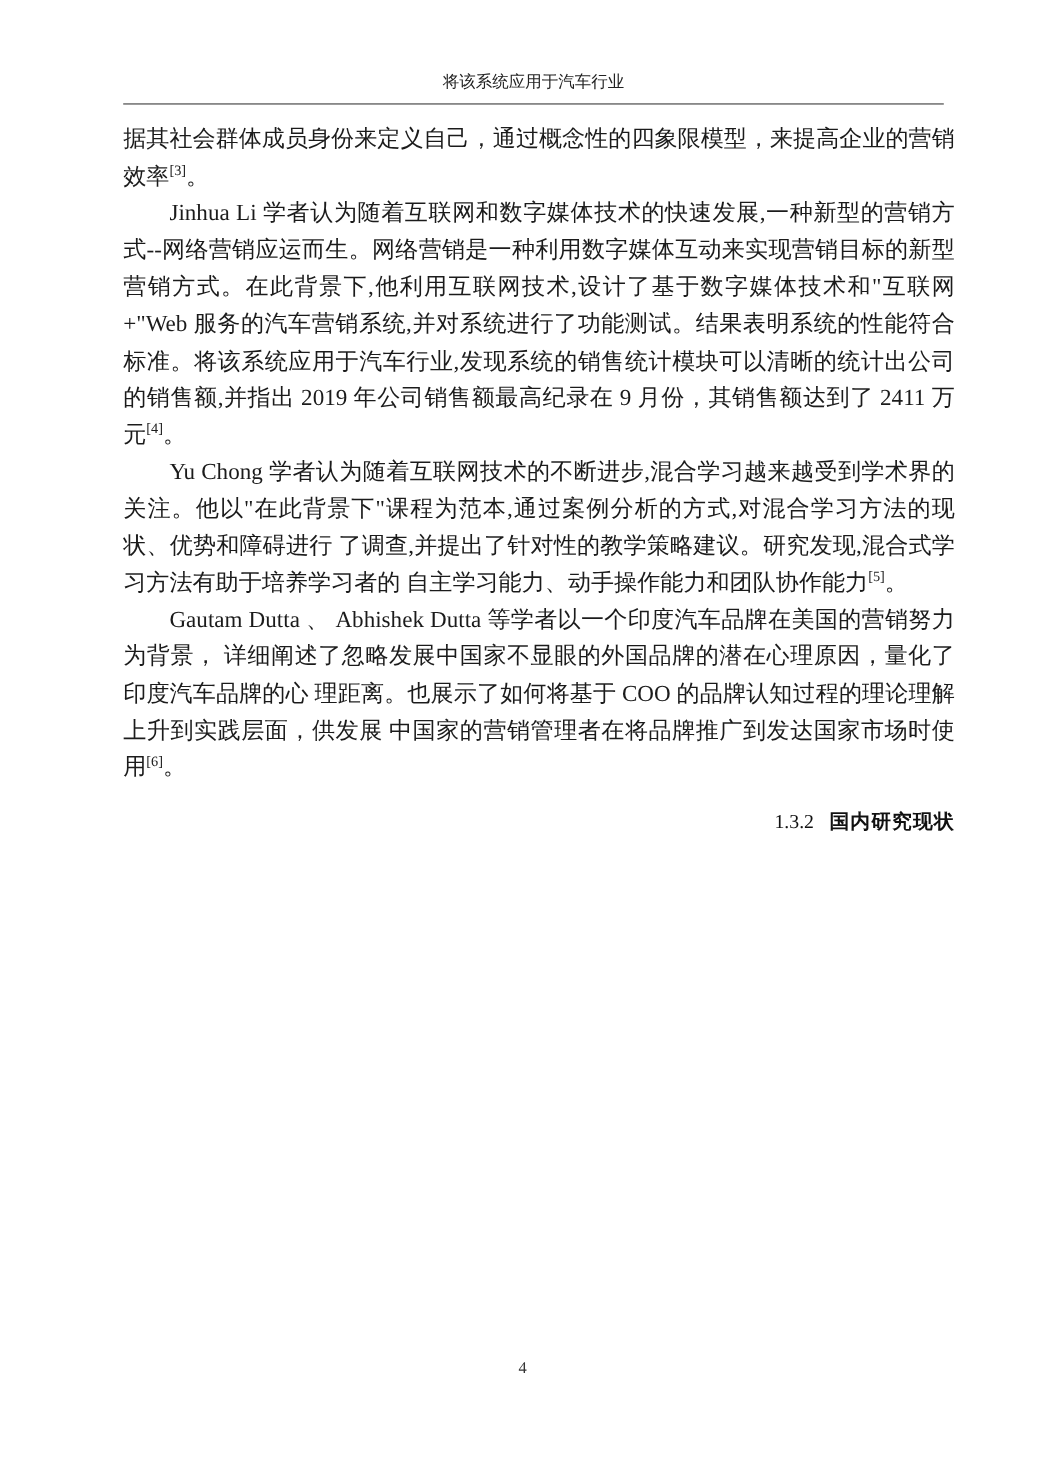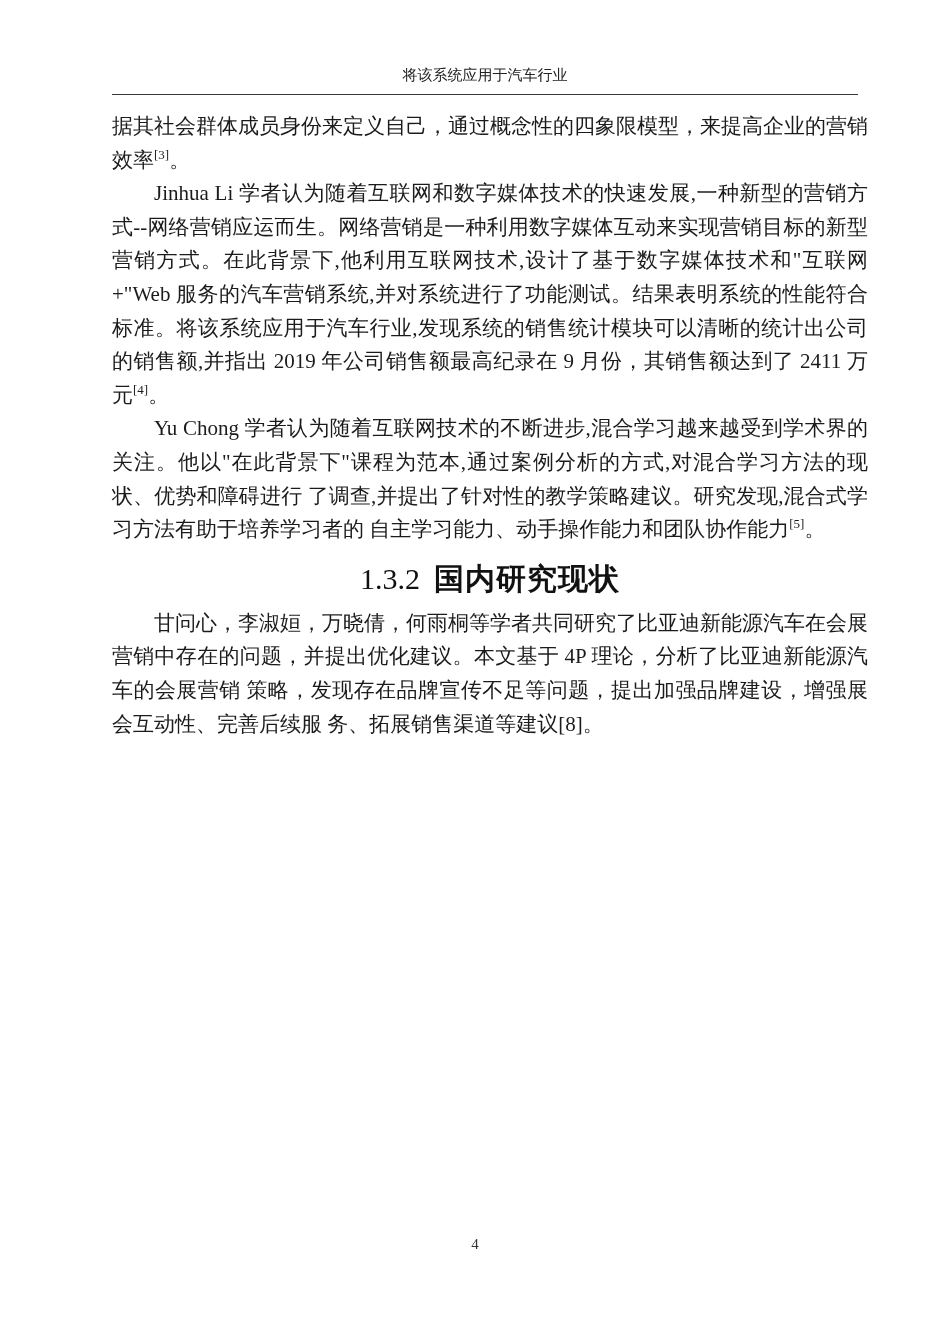--- a/index.html
+++ b/index.html
@@ -51,23 +51,23 @@
   .content p.no-indent {
     text-indent: 0;
   }
   .content sup {
     font-size: 13px;
     line-height: 0;
     vertical-align: super;
   }
   .section-heading {
     margin: 16px 0 12px 0;
-    font-size: 30px;
+    font-size: 18px;
     line-height: 32px;
-    text-align: center;
+    text-align: right;
     text-indent: 0;
     color: #111;
   }
   .section-heading .h-num {
     font-family: "Liberation Serif", "DejaVu Serif", serif;
     font-weight: normal;
     margin-right: 14px;
   }
   .section-heading .h-title {
     font-family: "Liberation Sans", "DejaVu Sans", sans-serif;
@@ -95,24 +95,24 @@
   <div class="header-rule"></div>
 
   <div class="content">
 
     <p class="no-indent"><span>据其社会群体成员身份来定义自己，通过概念性的四象限模型，来提高企业的营销效率</span><sup>[3]</sup><span>。</span></p>
 
     <p><span>Jinhua Li 学者认为随着互联网和数字媒体技术的快速发展,一种新型的营销方式--网络营销应运而生。网络营销是一种利用数字媒体互动来实现营销目标的新型营销方式。在此背景下,他利用互联网技术,设计了基于数字媒体技术和"互联网+"Web 服务的汽车营销系统,并对系统进行了功能测试。结果表明系统的性能符合标准。将该系统应用于汽车行业,发现系统的销售统计模块可以清晰的统计出公司的销售额,并指出 2019 年公司销售额最高纪录在 9 月份，其销售额达到了 2411 万元</span><sup>[4]</sup><span>。</span></p>
 
     <p><span>Yu Chong 学者认为随着互联网技术的不断进步,混合学习越来越受到学术界的关注。他以"在此背景下"课程为范本,通过案例分析的方式,对混合学习方法的现状、优势和障碍进行 了调查,并提出了针对性的教学策略建议。研究发现,混合式学习方法有助于培养学习者的 自主学习能力、动手操作能力和团队协作能力</span><sup>[5]</sup><span>。</span></p>
 
+    <p><span>Gautam Dutta 、 Abhishek Dutta 等学者以一个印度汽车品牌在美国的营销努力为背景， 详细阐述了忽略发展中国家不显眼的外国品牌的潜在心理原因，量化了印度汽车品牌的心 理距离。也展示了如何将基于 COO 的品牌认知过程的理论理解上升到实践层面，供发展 中国家的营销管理者在将品牌推广到发达国家市场时使用</span><sup>[6]</sup><span>。</span></p>
 
 
     <h2 class="section-heading"><span class="h-num">1.3.2</span><span class="h-title">国内研究现状</span></h2>
 
 
-    <p><span>甘问心，李淑姮，万晓倩，何雨桐等学者共同研究了比亚迪新能源汽车在会展营销中存在的问题，并提出优化建议。本文基于 4P 理论，分析了比亚迪新能源汽车的会展营销 策略，发现存在品牌宣传不足等问题，提出加强品牌建设，增强展会互动性、完善后续服 务、拓展销售渠道等建议</span><span>[8]</span><span>。</span></p>
 
   </div>
 
   <div class="page-footer">4</div>
 
 </div>
 
 </body></html>

